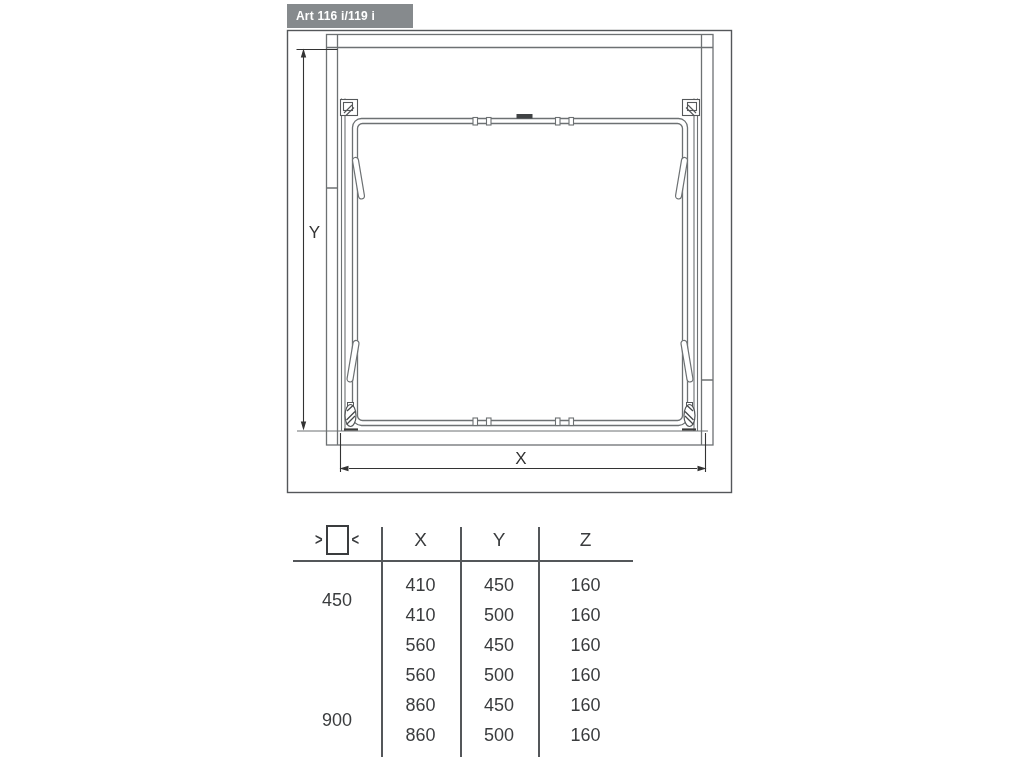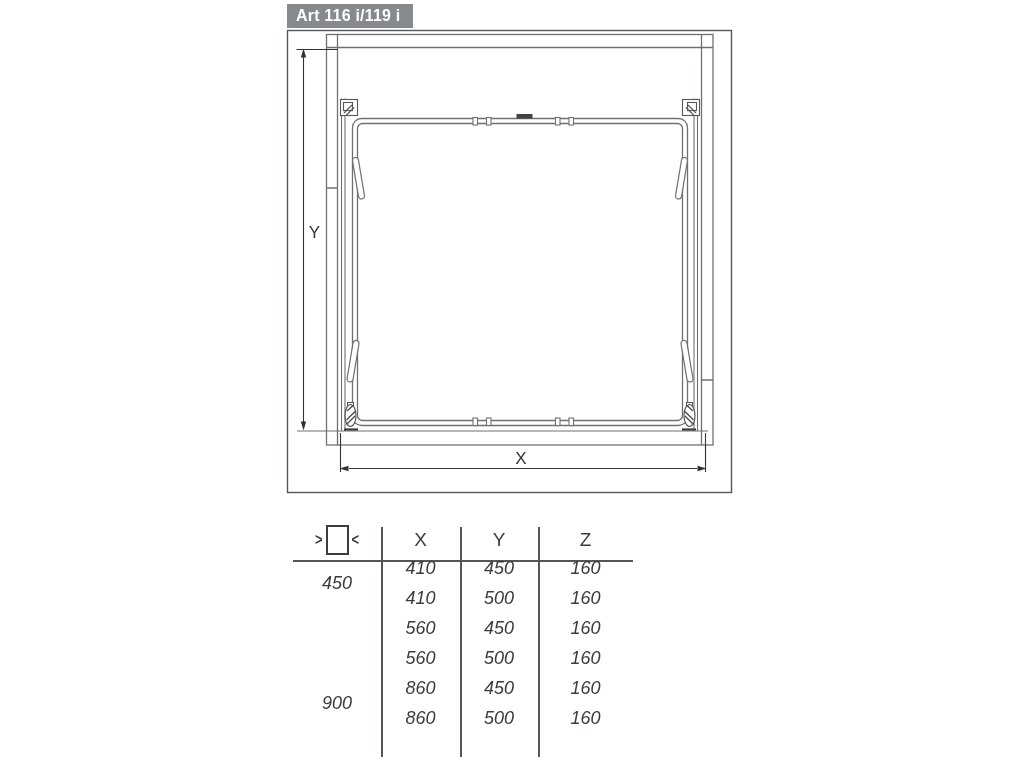--- a/index.html
+++ b/index.html
@@ -1,36 +1,36 @@
 <!DOCTYPE html>
 <html><head>
 <meta charset="utf-8">
 <style>
   html,body{margin:0;padding:0;background:#fff;}
   #page{position:relative;width:1024px;height:768px;background:#ffffff;overflow:hidden;
         font-family:"Liberation Sans",sans-serif;color:#3c3e40;}
   
   .tab{position:absolute;left:287px;top:4px;width:126px;height:24px;background:#868a8d;
-       color:#ffffff;font-size:16px;font-weight:700;line-height:24px;padding-left:9px;
+       color:#ffffff;font-size:12px;font-weight:700;line-height:24px;padding-left:9px;
        box-sizing:border-box;letter-spacing:.2px;}
   
   #draw{position:absolute;left:0;top:0;}
   
   .dtable{position:absolute;left:293px;top:519px;width:340px;height:240px;}
   .thead{display:grid;grid-template-columns:88px 79px 78px 95px;height:41px;}
   .th{display:flex;align-items:center;justify-content:center;font-size:19px;color:#3a3c3e;}
   .icon-cell{display:flex;align-items:center;justify-content:center;}
   .icon-cell .arr{font-size:13px;font-weight:700;color:#3a3c3e;transform:scaleY(1.25);}
   .icon-cell .box{display:inline-block;width:19px;height:26px;border:2px solid #3a3c3e;
                   background:#fff;margin:0 3px;}
   .hline{position:absolute;left:0;top:41px;width:340px;border-top:2px solid #54575a;}
   .vline{position:absolute;top:8px;height:230px;width:2px;background:#54575a;}
   .v1{left:88px;} .v2{left:167px;} .v3{left:245px;}
-  .tbody{position:absolute;left:0;top:34px;display:grid;
-         grid-template-columns:88px 79px 78px 95px;grid-auto-rows:30px;font-style:italic;}
+  .tbody{position:absolute;left:0;top:51px;display:grid;
+         grid-template-columns:88px 79px 78px 95px;grid-auto-rows:30px;}
   .cell,.gl{display:flex;align-items:center;justify-content:center;font-size:18px;color:#3a3c3e;}
   .g1{grid-area:1/1/3/2;} .g2{grid-area:3/1/5/2;} .g3{grid-area:5/1/7/2;}
   text{font-family:"Liberation Sans",sans-serif;}
 </style>
 </head>
 <body>
 
 <div id="page">
 
   <svg id="draw" width="1024" height="500" viewBox="0 0 1024 500">

